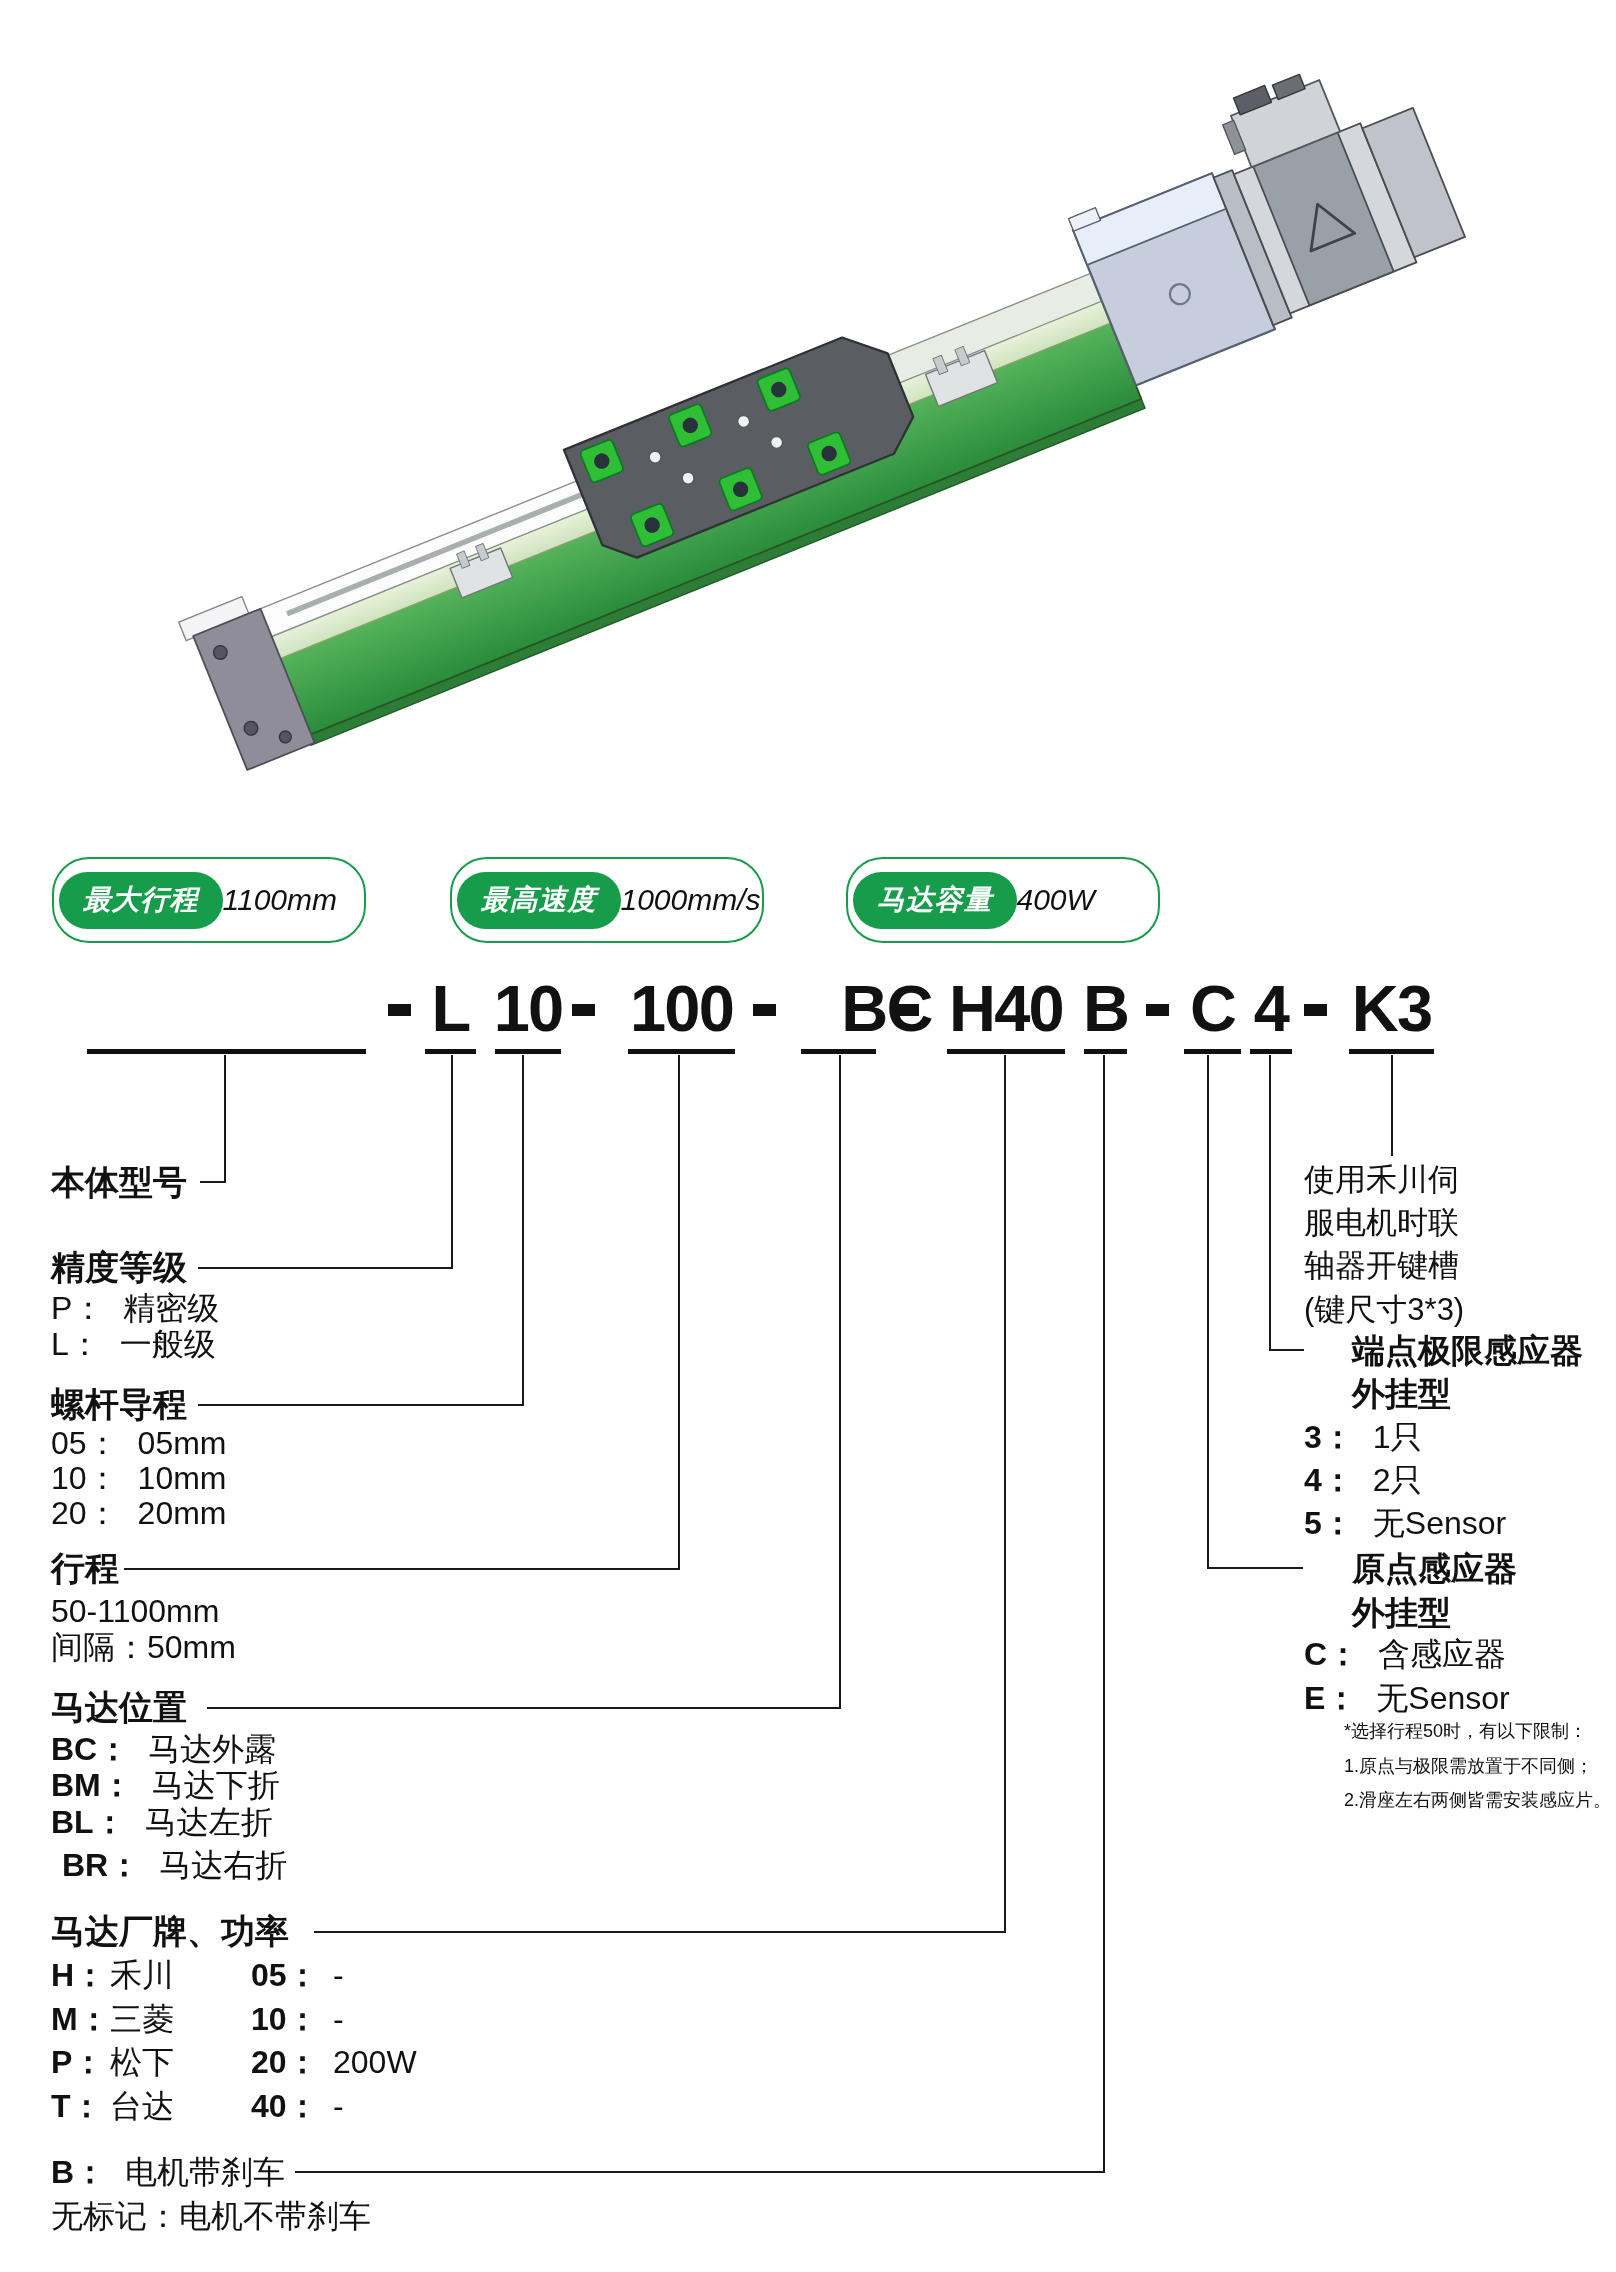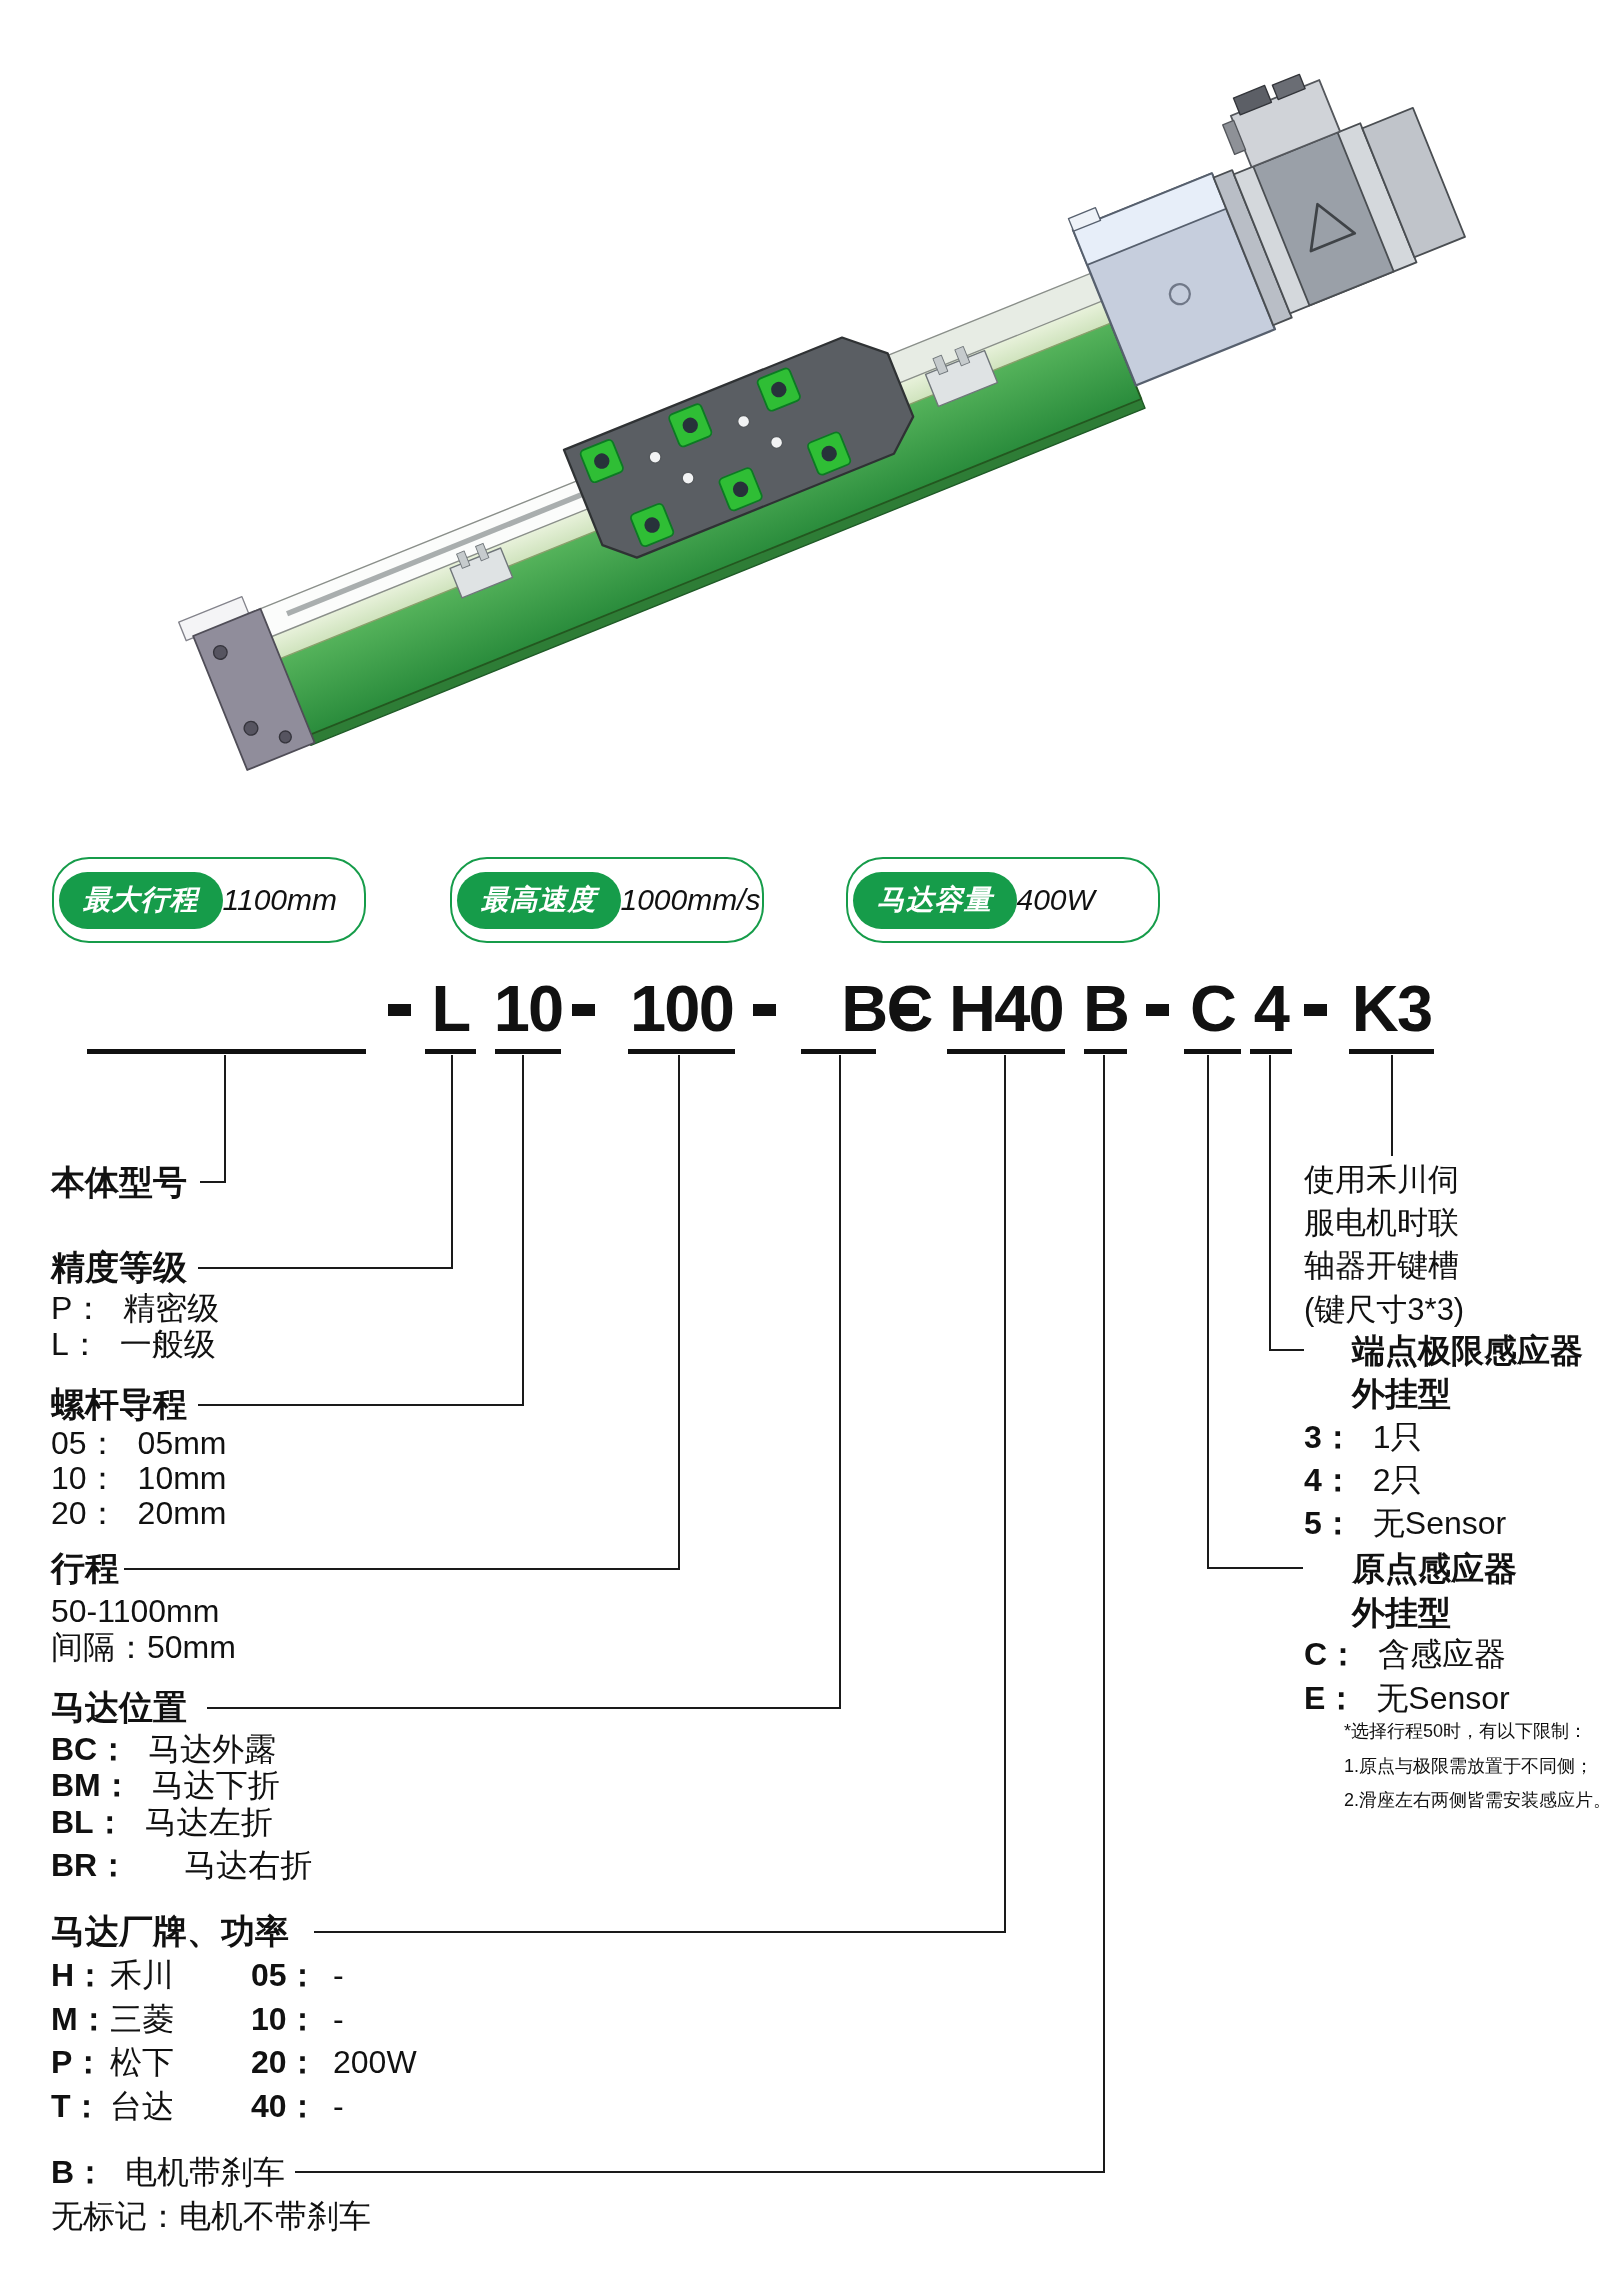--- a/index.html
+++ b/index.html
@@ -234,21 +234,21 @@
     <span>马达外露</span>
   </div>
   <div class="row" style="left:51px;top:1767px;">
     <span class="code">BM：</span>
     <span>马达下折</span>
   </div>
   <div class="row" style="left:51px;top:1804px;">
     <span class="code">BL：</span>
     <span>马达左折</span>
   </div>
-  <div class="row" style="left:51px;top:1847px;gap:36px;">
+  <div class="row" style="left:62px;top:1847px;">
     <span class="code">BR：</span>
     <span>马达右折</span>
   </div>
 
   <div class="hd" style="left:51px;top:1913px;">马达厂牌、功率</div>
   <div class="row mb" style="left:51px;top:1957px;">
     <span class="c1">H：</span>
     <span class="c2">禾川</span>
     <span class="c3">05：</span>
     <span>-</span>

